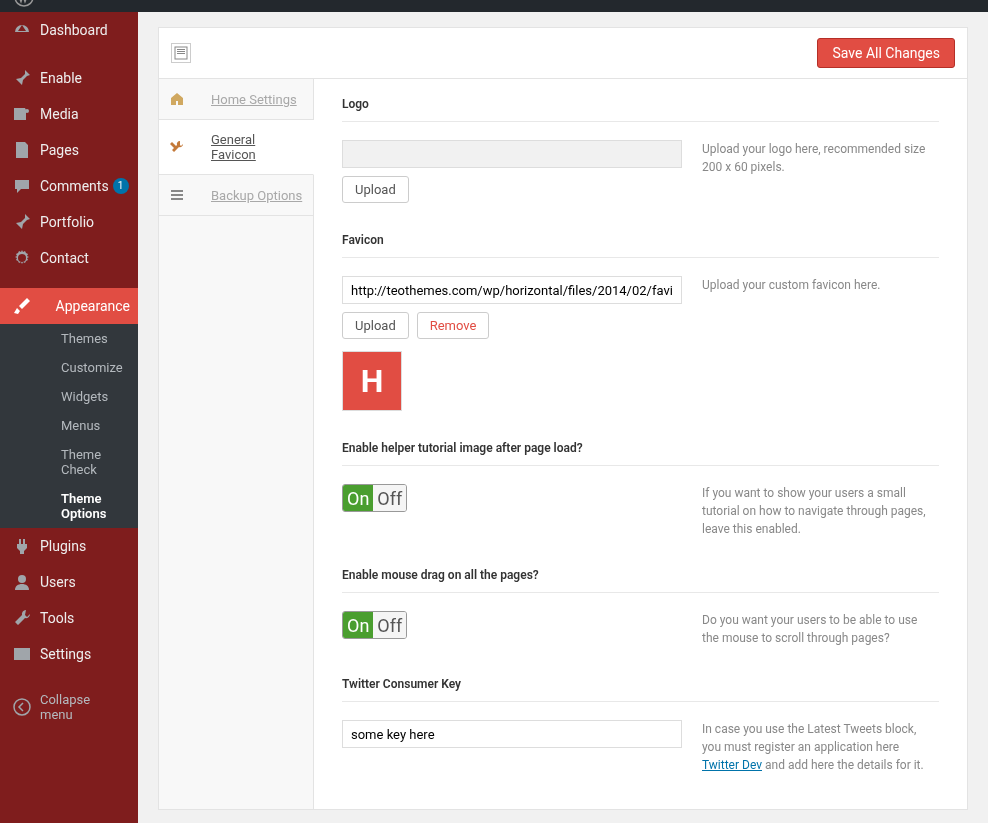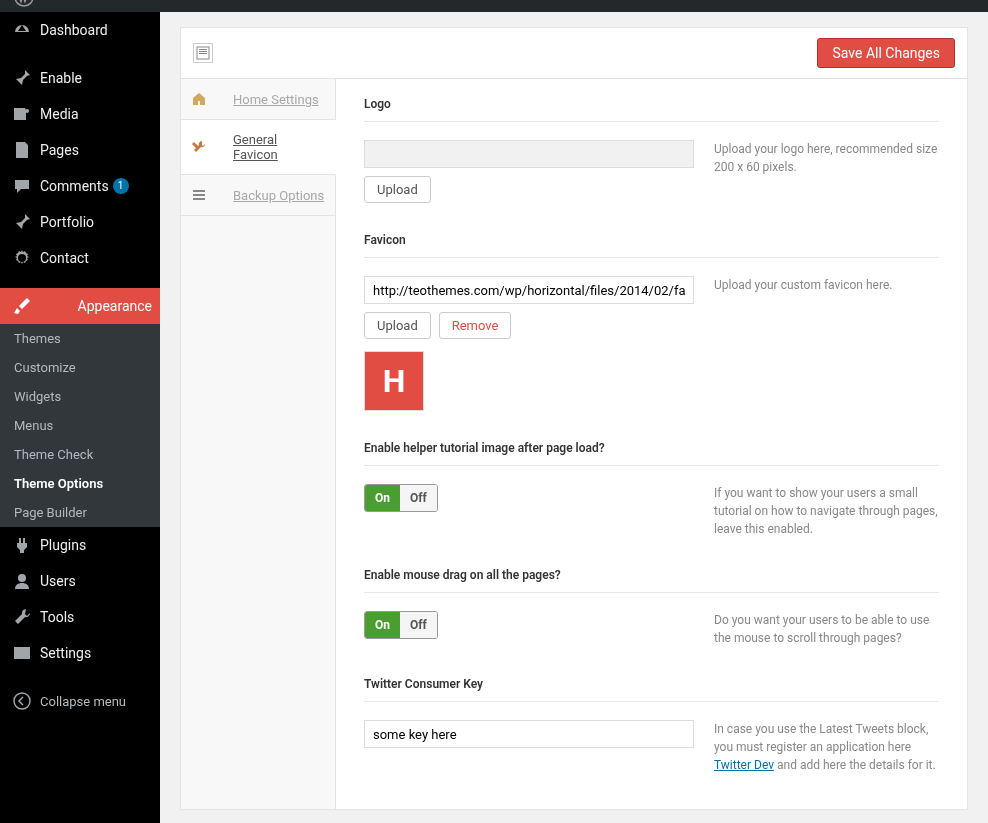--- a/index.html
+++ b/index.html
@@ -4,28 +4,28 @@
 <style>
 * { margin: 0; padding: 0; box-sizing: border-box; font-family: -apple-system, BlinkMacSystemFont, "Segoe UI", Roboto, "Helvetica Neue", Arial, sans-serif; }
 body { background: #f1f1f1; width: 988px; height: 823px; overflow: hidden; position: relative; }
 
 .topbar { height: 12px; background: #23282d; width: 100%; position: relative; }
 .topbar-inner { position: absolute; top: -18px; left: 0; right: 0; height: 30px; display: flex; align-items: center; gap: 10px; padding-left: 14px; color: #eee; font-size: 13px; }
 .topbar-inner .wp-logo { width: 20px; height: 20px; }
 
 .container { display: flex; height: calc(100% - 12px); }
 
-.sidebar { width: 160px; background: #000000; color: #eee; flex-shrink: 0; height: 100%; overflow: hidden; }
+.sidebar { width: 138px; background: #7f1d1d; color: #eee; flex-shrink: 0; height: 100%; overflow: hidden; }
 .menu-item { display: flex; align-items: center; padding: 8px 8px 8px 12px; font-size: 14px; color: #eee; cursor: pointer; position: relative; }
 .menu-item .icon { width: 20px; height: 20px; margin-right: 8px; fill: #a0a5aa; display: flex; align-items: center; justify-content: center; }
 .menu-item.active { background: #e14d43; color: #fff; justify-content: space-between; }
 .menu-item.active .icon { fill: #fff; }
 .menu-item.active::after { content: ""; position: absolute; right: -8px; top: 50%; transform: translateY(-50%); border: 8px solid transparent; border-left-color: #e14d43; }
 .submenu { background: #32373c; }
-.submenu-item { padding: 7px 12px 7px 14px; font-size: 13px; color: #b4b9be; cursor: pointer; }
+.submenu-item { padding: 7px 12px 7px 14px; font-size: 13px; color: #b4b9be; cursor: pointer; margin-left: 47px; }
 .submenu-item.active { color: #fff; font-weight: 600; }
 .badge { background: #0073aa; color: #fff; border-radius: 9px; padding: 0 5px; font-size: 10px; margin-left: 4px; min-width: 16px; text-align: center; line-height: 16px; height: 16px; display: inline-block; }
 
 .content { flex: 1; background: #f1f1f1; padding: 15px 20px; overflow: hidden; height: 100%; }
 
 .panel-header { background: #fff; border: 1px solid #e3e3e3; padding: 10px 12px; display: flex; align-items: center; justify-content: space-between; margin-bottom: 0; gap: 14px; }
 .expand-icon { width: 20px; height: 20px; border: 1px solid #ccc; display: flex; align-items: center; justify-content: center; }
 .save-btn { background: #e14d43; color: #fff; border: 1px solid #b52f27; border-radius: 3px; padding: 6px 14px; font-size: 14px; cursor: pointer; }
 
 .panel-body { display: flex; border: 1px solid #e3e3e3; border-top: none; background: #fff; height: calc(100% - 50px); }
@@ -44,21 +44,21 @@
 .field-right a { color: #0073aa; text-decoration: underline; }
 .text-input { width: 100%; padding: 4px 8px; border: 1px solid #ddd; background: #fff; font-size: 13px; height: 28px; }
 .text-input.disabled { background: #f1f1f1; }
 .btn { background: #fff; border: 1px solid #ccc; border-radius: 3px; padding: 5px 12px; font-size: 13px; cursor: pointer; color: #555; }
 .btn.remove { color: #e14d43; }
 .btn-row { display: flex; gap: 8px; margin-top: 8px; }
 
 .favicon-preview { width: 60px; height: 60px; background: #e14d43; border: 1px solid #ddd; margin-top: 12px; display: flex; align-items: center; justify-content: center; color: #fff; font-size: 32px; font-weight: 700; }
 
 .toggle { display: inline-flex; border: 1px solid #999; border-radius: 3px; overflow: hidden; height: 28px; }
-.toggle-opt { padding: 4px 10px; font-size: 12px; cursor: pointer; display: flex; align-items: center; background: #f5f5f5; color: #555; font-weight: bold; }
+.toggle-opt { padding: 4px 4px; font-size: 18px; cursor: pointer; display: flex; align-items: center; background: #f5f5f5; color: #555; }
 .toggle-opt.on { background: #4a9e2f; color: #fff; }
 
 .collapse-row { display: flex; align-items: center; padding: 8px 12px; color: #b4b9be; font-size: 13px; cursor: pointer; }
 .collapse-row .icon { width: 20px; height: 20px; margin-right: 8px; fill: #a0a5aa; }
 </style>
 </head>
 <body>
 
 <div class="topbar">
   <div class="topbar-inner">
@@ -144,21 +144,20 @@
         </span>
       <span>Appearance</span>
     </div>
     <div class="submenu">
       <div class="submenu-item">Themes</div>
       <div class="submenu-item">Customize</div>
       <div class="submenu-item">Widgets</div>
       <div class="submenu-item">Menus</div>
       <div class="submenu-item">Theme Check</div>
       <div class="submenu-item active">Theme Options</div>
-      <div class="submenu-item">Page Builder</div>
     </div>
 
     <div class="menu-item">
       <span class="icon">
           <svg viewBox="0 0 20 20">
             <path d="M7 3v5H5v4l3 3v3h4v-3l3-3V8h-2V3h-2v5H9V3z"></path>
           </svg>
         </span>
       <span>Plugins</span>
     </div>

